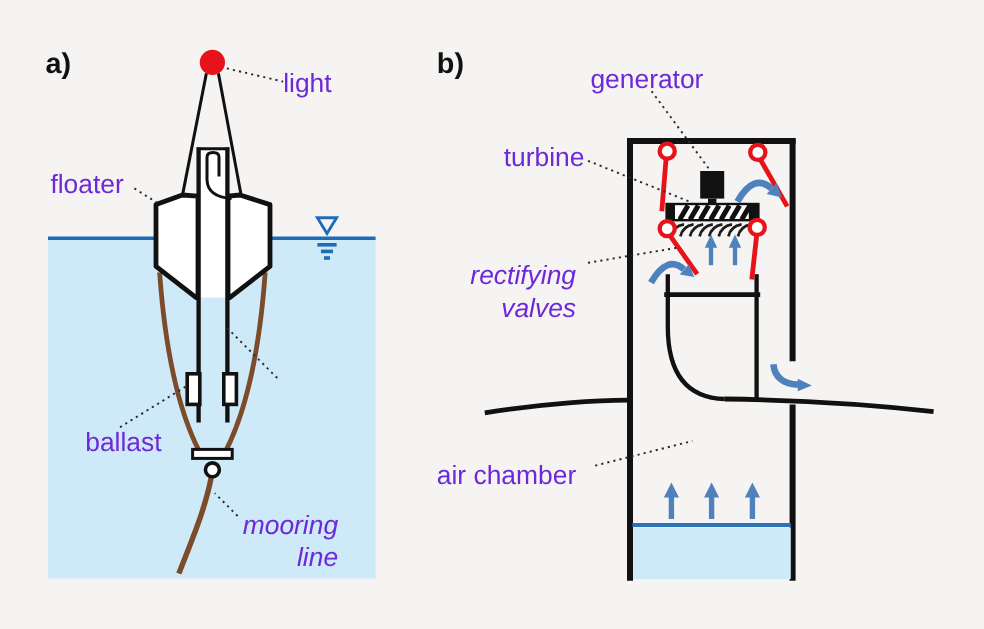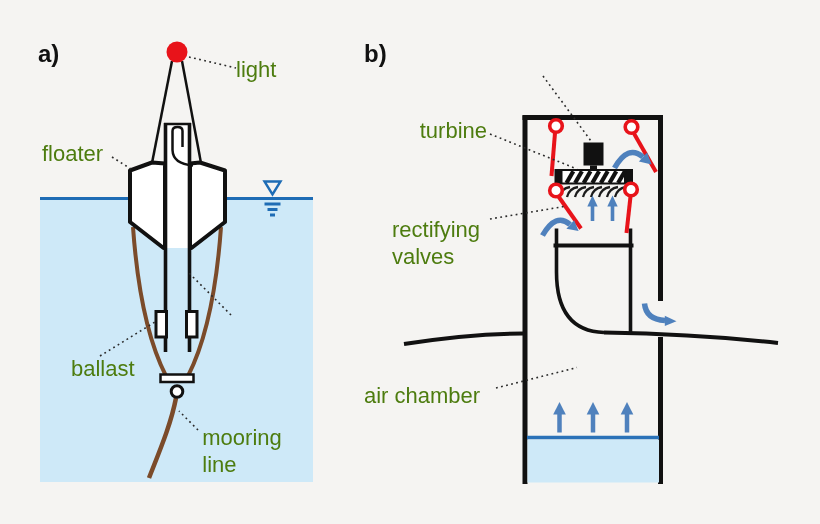--- a/index.html
+++ b/index.html
@@ -1,20 +1,20 @@
 <!DOCTYPE html>
 <html><head>
 <meta charset="utf-8">
 <style>
   html,body{margin:0;padding:0;background:#f5f4f2;}
   .stage{position:relative;width:820px;height:524px;background:#f5f4f2;overflow:hidden;
          font-family:"Liberation Sans","DejaVu Sans",sans-serif;color:#1a1a1a;}
   .stage svg{position:absolute;left:0;top:0;}
-  .lbl{position:absolute;font-size:22px;line-height:27px;white-space:pre-line;color:#4d7c0f;}
-  .lbl.center{transform:translateX(-50%);text-align:left;}
+  .lbl{position:absolute;font-size:22px;line-height:27px;white-space:pre-line;color:#6d28d9;}
+  .lbl.center{transform:translateX(-50%);text-align:right;font-style:italic;}
   .lbl.right{transform:translateX(-100%);text-align:center;}
   .panel-tag{position:absolute;font-size:24px;font-weight:bold;color:#111;}
 </style>
 </head>
 <body>
 
 <div class="stage">
 
 <svg width="820" height="524" viewBox="0 0 820 524">
 
@@ -168,18 +168,19 @@
 
 <div class="panel-tag" style="left:38px;top:40px;">a)</div>
 <div class="panel-tag" style="left:364px;top:40px;">b)</div>
 
 <div class="lbl" style="left:236px;top:56px;">light</div>
 <div class="lbl" style="left:42px;top:140px;">floater</div>
 <div class="lbl" style="left:71px;top:355px;">ballast</div>
 <div class="lbl center" style="left:242px;top:424px;">mooring
 line</div>
 
+<div class="lbl" style="left:492px;top:52px;">generator</div>
 <div class="lbl right" style="left:487px;top:117px;">turbine</div>
 <div class="lbl center" style="left:436px;top:216px;">rectifying
 valves</div>
 <div class="lbl" style="left:364px;top:382px;">air chamber</div>
 
 </div>
 
 </body></html>

